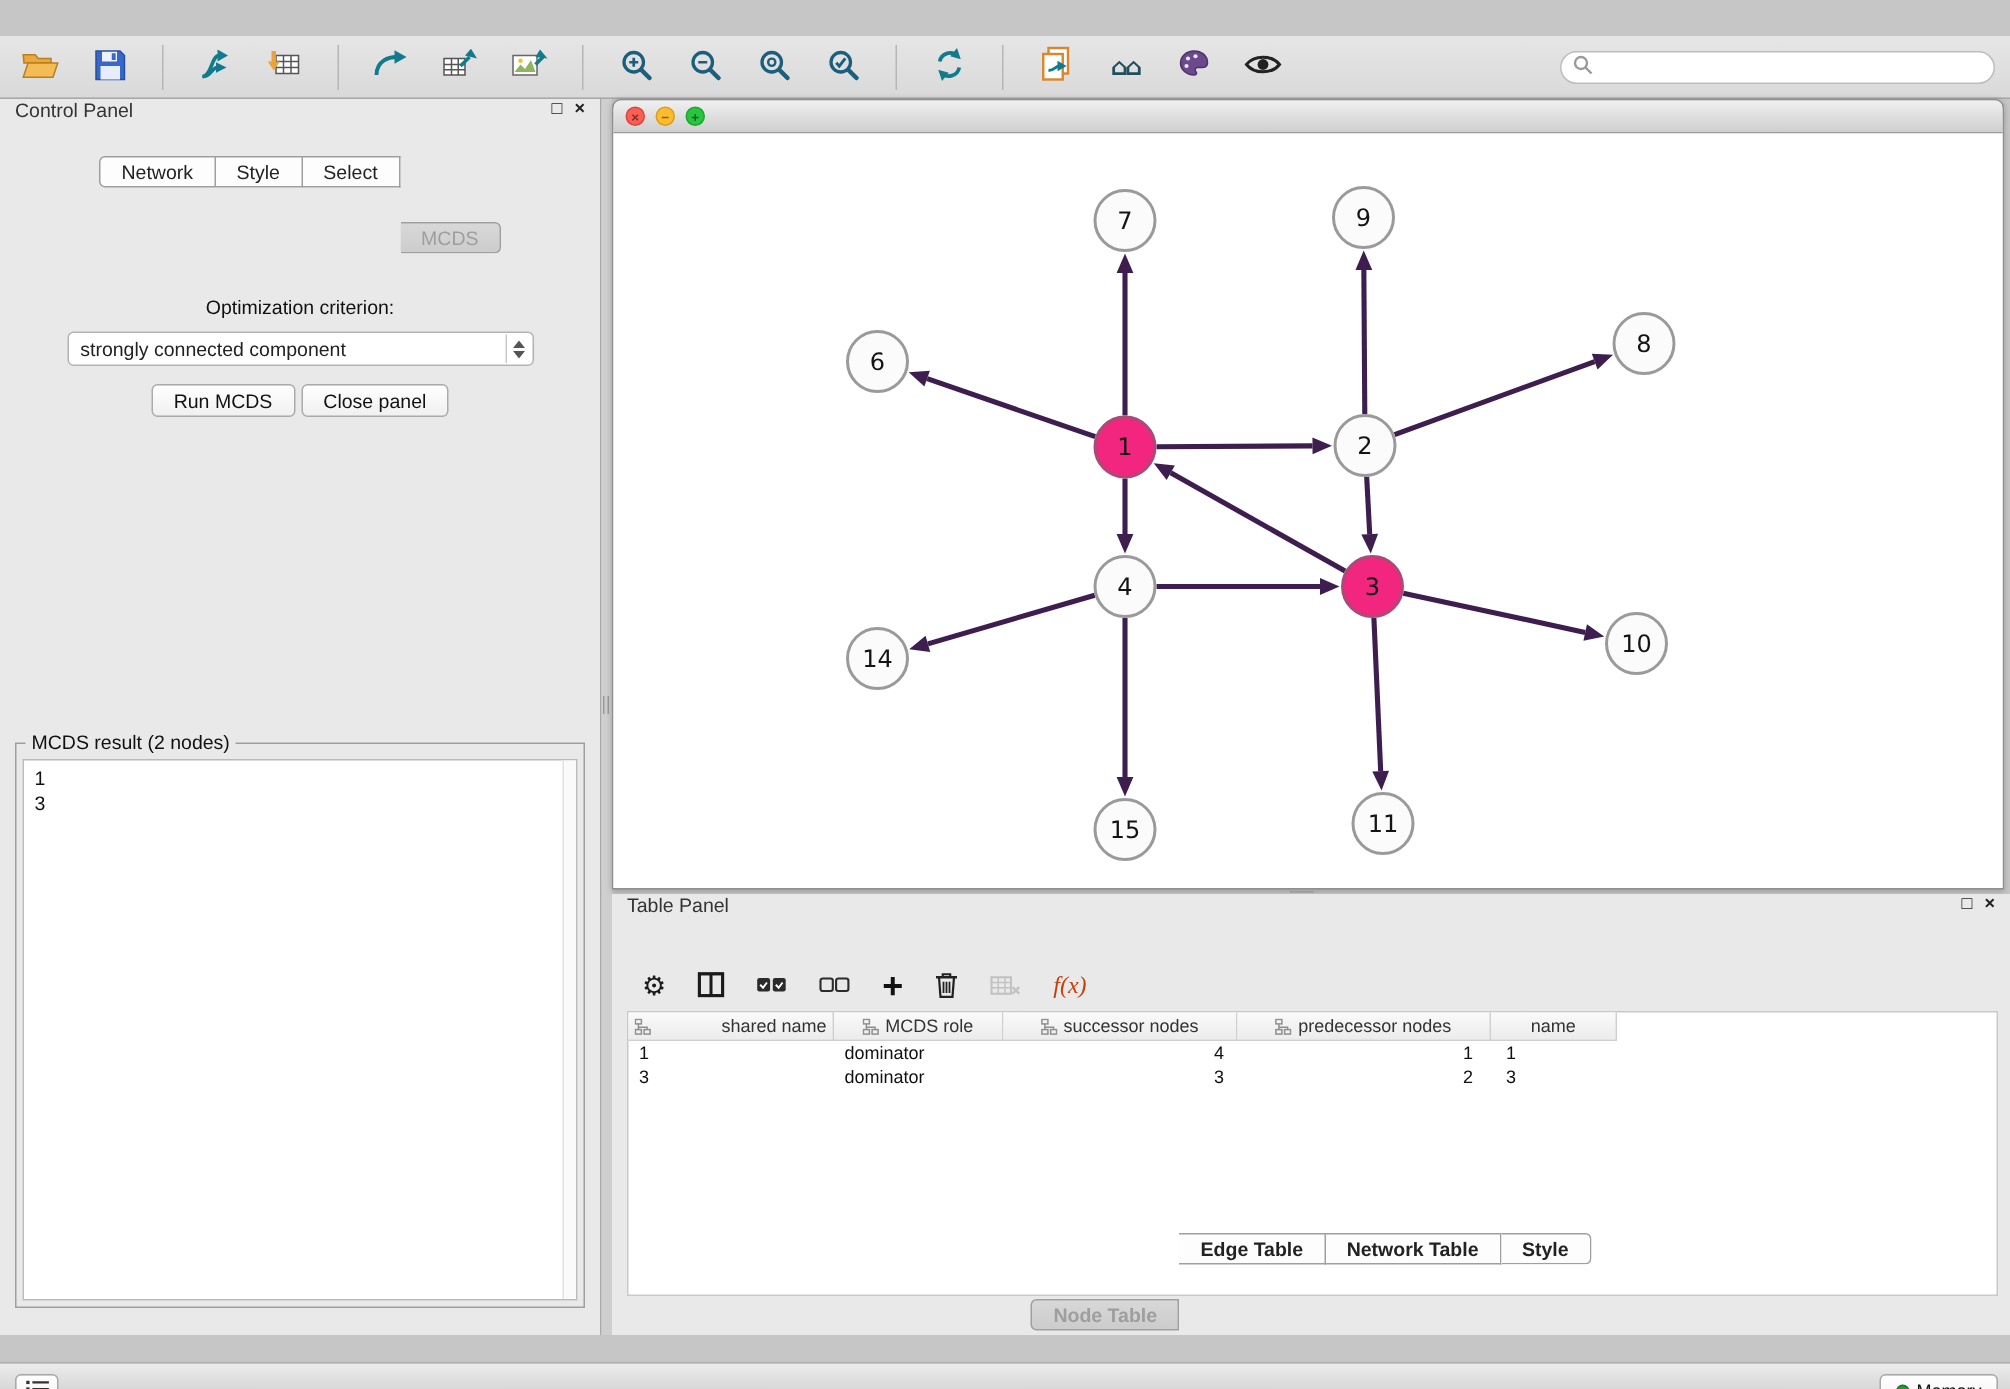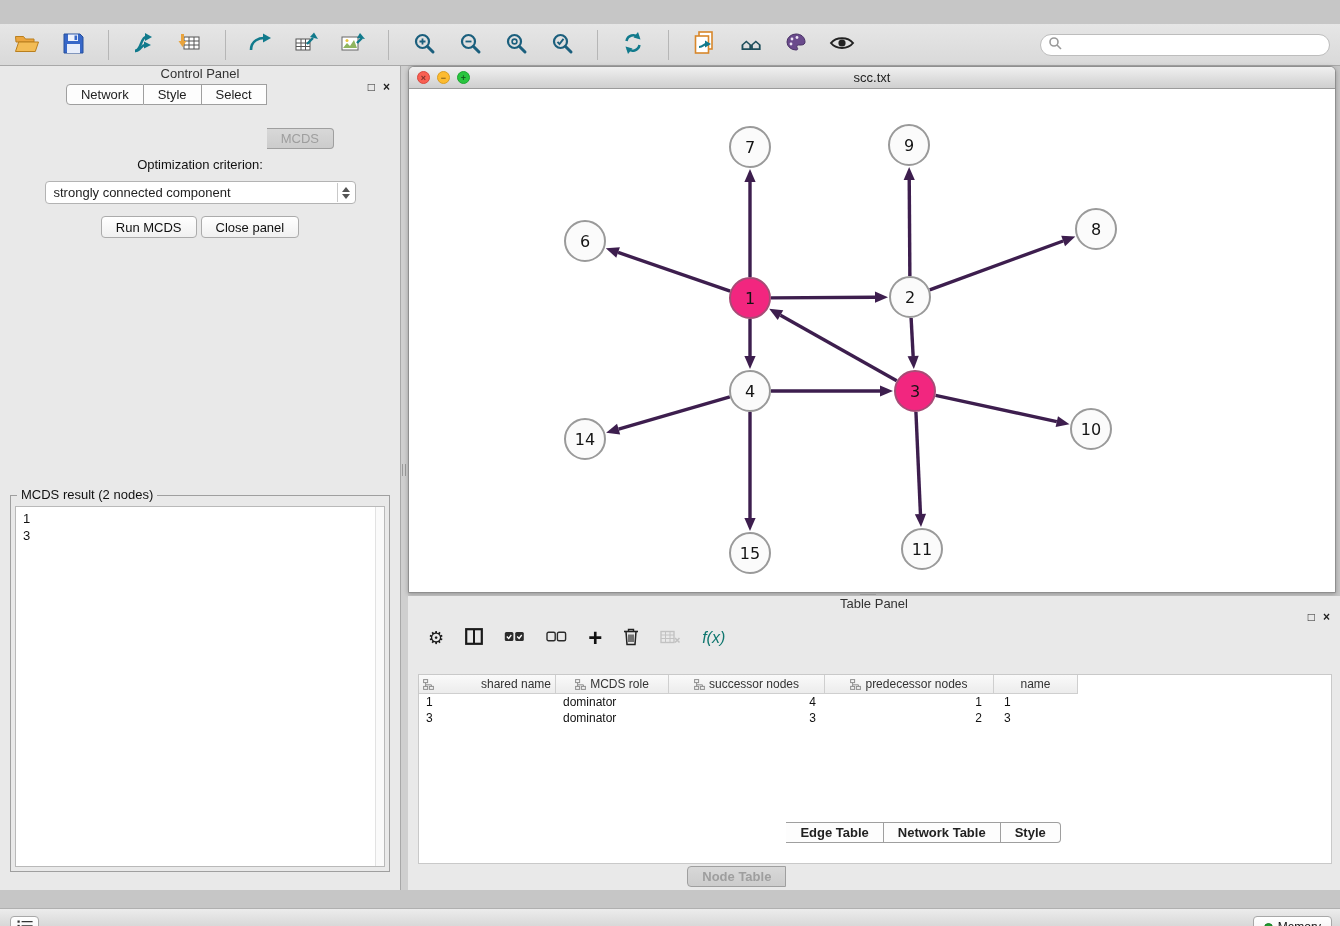--- a/index.html
+++ b/index.html
@@ -20,31 +20,31 @@
   .tbtn { width:30px; height:30px; display:flex; align-items:center; justify-content:center; cursor:default; }
   .tsep { width:1px; height:30px; background:#b6b6b6; margin:0 4px; }
   .home-glyph { font-family:"DejaVu Sans",sans-serif; font-size:16px; color:#1f4f5c; letter-spacing:-2px; font-weight:bold; }
   .searchbox { margin-left:auto; margin-right:10px; width:290px; height:22px; background:#fff;
     border:1px solid #bdbdbd; border-radius:12px; display:flex; align-items:center; padding-left:7px; gap:4px; }
   .searchbox input { border:none; outline:none; flex:1; height:18px; font-size:12px; background:transparent; font-family:"Liberation Sans",sans-serif; }
 
   
   .control-panel { position:absolute; left:0; top:66px; width:401px; height:824px;
     background:#e9e9e9; border-right:1px solid #a8a8a8; }
-  .panel-header { height:18px; display:flex; align-items:center; padding:0 10px;flex-direction:column; }
+  .panel-header { height:38px; display:flex; padding:0 10px; }
   .panel-header .ph-title { font-size:13px; color:#333; }
   .ph-icons { margin-left:auto; display:flex; gap:8px; }
   .ph-ico { font-size:12px; color:#222; font-weight:bold; cursor:default; line-height:12px; }
   .seg { display:flex; justify-content:center; }
   .seg .tab { height:21px; line-height:19px; padding:0 14px; font-size:13px; background:#fdfdfd;
     border:1px solid #9f9f9f; border-left:none; color:#222; cursor:default; }
   .seg .tab:first-child { border-left:1px solid #9f9f9f; border-radius:4px 0 0 4px; }
   .seg .tab:last-child { border-radius:0 4px 4px 0; }
   .seg .tab.active { background:linear-gradient(#d8d8d8,#cccccc); color:#9e9e9e;margin-top:44px; }
-  .opt-label { text-align:center; margin-top:8px; font-size:13px; color:#111; }
+  .opt-label { text-align:center; margin-top:28px; font-size:13px; color:#111; }
   .dropdown { position:relative; margin:9px auto 0; width:311px; height:23px; background:#fff;
     border:1px solid #b3b3b3; border-radius:4px; display:flex; align-items:center; padding-left:8px; font-size:13px; }
   .stepper { position:absolute; right:1px; top:1px; bottom:1px; width:17px; border-left:1px solid #c9c9c9;
     display:flex; flex-direction:column; align-items:center; justify-content:center; gap:2px; }
   .tri-up { width:0; height:0; border-left:4px solid transparent; border-right:4px solid transparent; border-bottom:5px solid #555; }
   .tri-down { width:0; height:0; border-left:4px solid transparent; border-right:4px solid transparent; border-top:5px solid #555; }
   .cp-buttons { display:flex; justify-content:center; gap:4px; margin-top:12px; }
   .btn { height:22px; padding:0 14px; font-size:13px; border:1px solid #ababab; border-radius:4px;
     background:linear-gradient(#ffffff,#f0f0f0); color:#111; cursor:default; font-family:"Liberation Sans",sans-serif; }
   .result-group { position:absolute; left:10px; right:10px; top:429px; bottom:18px; border:1px solid #9f9f9f; }
@@ -74,21 +74,21 @@
   .light.yellow { background:#fdbb2f; border:1px solid #d99e23; }
   .light.green { background:#29c53f; border:1px solid #1da531; }
   .net-title { width:100%; text-align:center; font-size:13px; color:#222; }
   .net-canvas { width:926px; height:503px; background:#fff; border-radius:0; overflow:hidden; }
 
   .table-panel { position:absolute; left:0; top:530px; width:932px; height:294px; background:#e9e9e9; }
   .tp-toolbar { margin-top:5px; height:38px; display:flex; align-items:center; gap:21px; padding-left:20px; }
   .tp-ico { display:flex; align-items:center; justify-content:center; cursor:default; }
   .gear-glyph { font-family:"DejaVu Sans",sans-serif; font-size:18px; color:#1a1a1a; line-height:18px; }
   .plus-glyph { font-size:24px; font-weight:bold; color:#111; line-height:20px; }
-  .fx-glyph { font-family:Liberation Sans, sans-serif; font-style:italic; font-size:16px; color:#0f766e; }
+  .fx-glyph { font-family:Liberation Serif, serif; font-style:italic; font-size:16px; color:#c2410c; }
   .tp-table { position:absolute; left:10px; right:8px; top:78px; bottom:26px; background:#fff; border:1px solid #c9c9c9; }
   .thead { display:flex; height:19px; }
   .th { display:flex; align-items:center; justify-content:center; gap:4px; font-size:12px; color:#333;
     background:linear-gradient(#fafafa,#ececec); border-right:1px solid #cfcfcf; border-bottom:1px solid #cfcfcf; }
   .th:first-child { border-left:none; }
   .trow { display:flex; height:16px; font-size:12px; color:#111; }
   .td { padding-top:1px; }
   .c0 { width:137px;gap:47px; } .c1 { width:113px; } .c2 { width:156px; } .c3 { width:169px; } .c4 { width:84px; }
   .td.c0 { padding-left:7px; } .td.c1 { padding-left:7px; }
   .td.c2 { text-align:right; padding-right:9px; } .td.c3 { text-align:right; padding-right:12px; }
@@ -316,21 +316,20 @@
 
   <div class="right">
 
     <div class="net-window">
       <div class="net-titlebar">
         <span class="lights">
           <span class="light red">×</span>
           <span class="light yellow">−</span>
           <span class="light green">+</span>
         </span>
-        <span class="net-title">scc.txt</span>
       </div>
       <div class="net-canvas">
         <svg width="926" height="503">
             <line x1="341" y1="188" x2="341" y2="93" stroke="#3d1e4e" stroke-width="3.4"></line>
             <polygon points="341,80 346.6,93 335.4,93" fill="#3d1e4e"></polygon>
             <line x1="321.15100568517136" y1="202.143074691241" x2="209.08165719138108" y2="163.42820884793167" stroke="#3d1e4e" stroke-width="3.4"></line>
             <polygon points="196.79418452029668,159.18344556155705 210.91017060705013,158.1351436973107 207.25314377571203,168.72127399855265" fill="#3d1e4e"></polygon>
             <line x1="361.9995898557659" y1="208.86875256340147" x2="466.0006835737235" y2="208.2187457276642" stroke="#3d1e4e" stroke-width="3.4"></line>
             <polygon points="479.0004296749119,208.1374973145318 466.03568289014976,213.81863635586845 465.96568425729726,202.61885509945998" fill="#3d1e4e"></polygon>
             <line x1="341" y1="230" x2="341" y2="267" stroke="#3d1e4e" stroke-width="3.4"></line>

